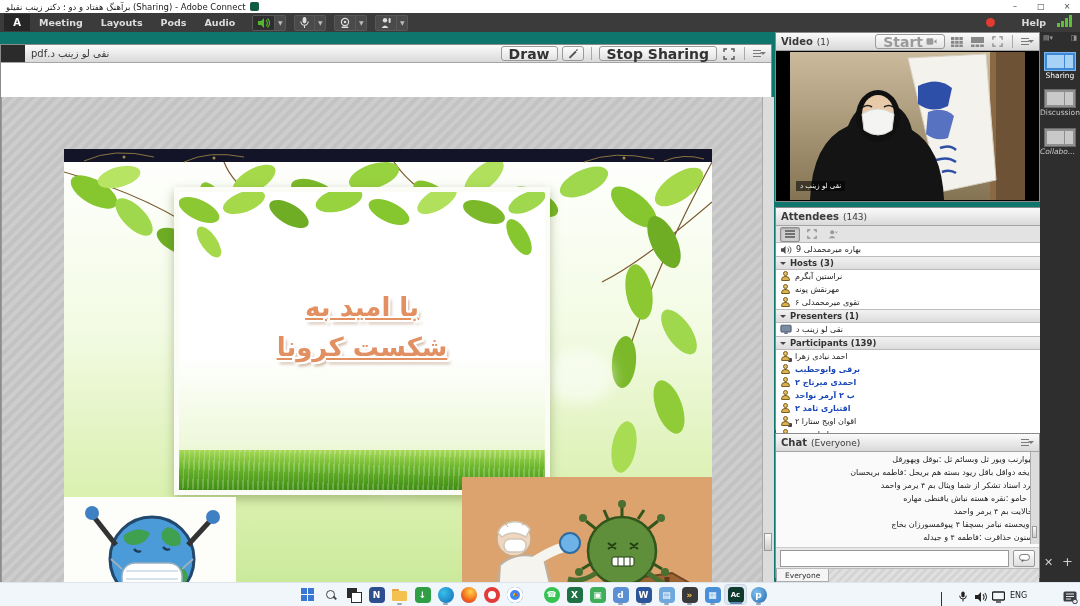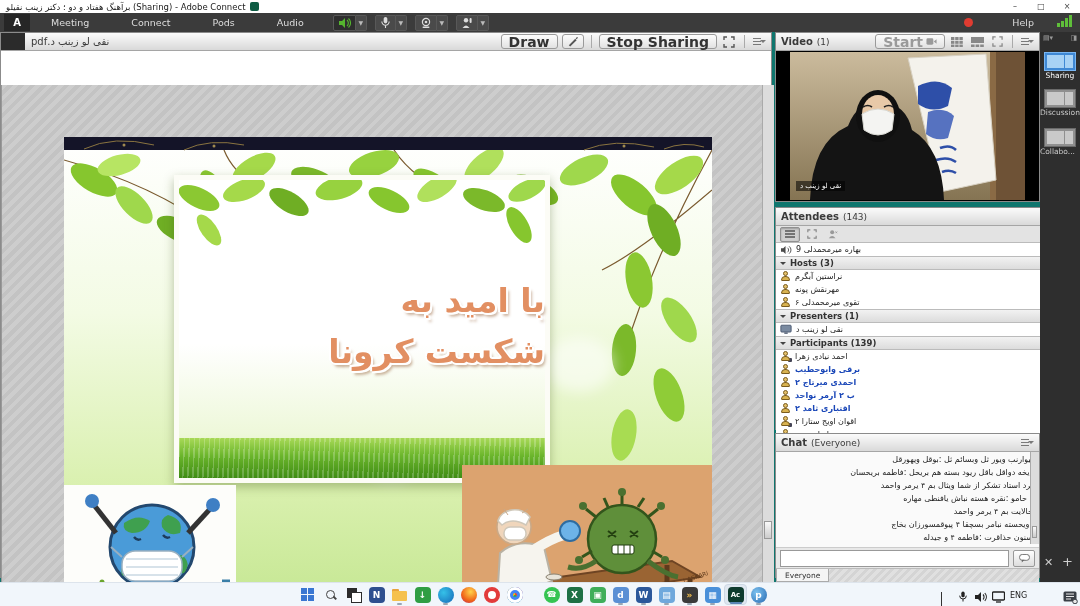--- a/index.html
+++ b/index.html
@@ -2,42 +2,42 @@
 <html><head>
 <meta charset="utf-8">
 <style>
   html,body{margin:0;padding:0;background:#555;font-family:"DejaVu Sans",sans-serif;}
   #S{position:relative;width:1080px;height:606px;overflow:hidden;background:#0f766e;font-family:"DejaVu Sans",sans-serif;}
   .a{position:absolute;}
   
   #titlebar{left:0;top:0;width:1080px;height:13px;background:#fff;display:flex;align-items:center;font-size:8.5px;color:#222;}
   .wctl{width:26px;height:13px;display:flex;align-items:center;justify-content:center;color:#444;font-size:8px;}
   #menubar{left:0;top:13px;width:1080px;height:19px;background:#3b3b3b;display:flex;align-items:center;color:#ddd;font-size:9.5px;}
-  .mitem{padding:0 21px;height:21px;display:flex;align-items:center;font-weight:normal;}
+  .mitem{padding:0 9px;height:21px;display:flex;align-items:center;font-weight:bold;}
   .devbtn{height:14px;background:#4a4a4a;border:1px solid #585858;border-radius:2px 0 0 2px;display:flex;align-items:center;padding:0 4px;margin-left:8px;}
   .devcaret{height:14px;width:10px;background:#4a4a4a;border:1px solid #585858;border-left:none;border-radius:0 2px 2px 0;display:flex;align-items:center;justify-content:center;color:#bbb;font-size:6px;}
   .devbtn.on{background:#2e2e2e;}
   
   .pod{border:1px solid #8b8b8b;background:#fff;box-sizing:border-box;}
   .podh{height:18px;background:linear-gradient(#fbfbfb,#d9d9d9);border-bottom:1px solid #a5a5a5;display:flex;align-items:center;padding:0 5px;font-size:10px;font-weight:bold;color:#3a3a3a;gap:4px;box-sizing:border-box;}
   .mi{width:14px;height:10px;position:relative;opacity:.75;}
   .mi::before{content:"";position:absolute;left:1px;top:1px;width:8px;height:1.5px;background:#555;box-shadow:0 3px 0 #555,0 6px 0 #555;}
   .mi::after{content:"";position:absolute;right:0;top:3px;border:3px solid transparent;border-top-color:#555;}
   .gbtn{border:1px solid #9a9a9a;background:linear-gradient(#fdfdfd,#e2e2e2);border-radius:3px;font-size:14px;font-weight:bold;color:#333;display:flex;align-items:center;justify-content:center;padding:0 7px;height:15px;box-sizing:border-box;}
   .sep{width:1px;height:13px;background:#aaa;margin:0 3px;}
   
   #shbody{left:0;top:52px;width:772px;height:504px;background:repeating-linear-gradient(135deg,#cdcdcd 0 4px,#c3c3c3 4px 8px);border-left:1px solid #999;box-sizing:border-box;}
   #shtools{left:0;top:556px;width:772px;height:22px;background:linear-gradient(#ececec,#d2d2d2);border-top:1px solid #9e9e9e;display:flex;align-items:center;font-size:10px;color:#444;box-sizing:border-box;padding:0 6px;gap:5px;}
   .tbt{width:16px;height:16px;display:flex;align-items:center;justify-content:center;color:#555;font-weight:bold;}
   .pressed{border:1px solid #909090;background:#cfcfcf;border-radius:2px;box-shadow:inset 0 1px 2px rgba(0,0,0,.25);}
   
   #slide{left:62px;top:52px;width:648px;height:504px;background:linear-gradient(180deg,#ffffff 0%,#f3fbe4 35%,#d9f0ae 70%,#bfe48a 100%);overflow:hidden;}
   #slidebar{left:0;top:0;width:648px;height:13px;background:#141428;}
   #card{left:110px;top:38px;width:376px;height:308px;background:linear-gradient(180deg,#ffffff 0%,#ffffff 55%,#eef8da 85%,#d8efae 100%);border:5px solid #fcfcf6;box-shadow:0 4px 10px rgba(60,80,20,.35);box-sizing:border-box;}
-  .slide-title{width:100%;text-align:right;font-size:33px;font-weight:bold;color:#e28f62;line-height:1.55;text-shadow:-2px 0 #fff,2px 0 #fff,0 -2px #fff,0 2px #fff,-2px -2px #fff,2px 2px #fff,3px 4px 3px rgba(140,85,40,.45);}
+  .slide-title{width:100%;text-align:center;font-size:26px;font-weight:bold;color:#e28f62;line-height:1.55;text-shadow:-2px 0 #fff,2px 0 #fff,0 -2px #fff,0 2px #fff,-2px -2px #fff,2px 2px #fff,3px 4px 3px rgba(140,85,40,.45);text-decoration:underline;}
   .grassbar{background:linear-gradient(180deg,#a8d957 0%,#6ab52b 45%,#3f8c14 100%);}
   .grassbar::before{content:"";position:absolute;inset:0;background:repeating-linear-gradient(93deg,rgba(255,255,255,.22) 0 1.5px,transparent 1.5px 5px);}
   .bokeh{border-radius:50%;background:rgba(255,255,255,.55);filter:blur(7px);}
   
   .secH{height:12px;background:linear-gradient(#f2f2f2,#dcdcdc);border-top:1px solid #bbb;border-bottom:1px solid #bbb;display:flex;align-items:center;font-size:8.5px;font-weight:bold;color:#333;padding:0 4px;gap:4px;}
   .tri{width:0;height:0;border:3.5px solid transparent;border-top-color:#444;margin-top:3px;}
   .arow{height:13px;display:flex;align-items:center;font-size:8px;color:#222;padding:0 4px;gap:4px;background:#fff;}
   .aname{direction:rtl;}
   .blue{color:#1a47b8;font-weight:bold;}
   .pico{position:relative;width:11px;height:11px;flex:0 0 11px;}
@@ -79,21 +79,21 @@
     <span style="width:9px;height:9px;background:#0e5c43;border-radius:2px;margin-left:5px;"></span>
     <span style="flex:1;"></span>
     <span class="wctl">–</span>
     <span class="wctl">□</span>
     <span class="wctl">×</span>
   </div>
 
   <div id="menubar" class="a">
     <span style="width:26px;height:17px;background:#262626;display:flex;align-items:center;justify-content:center;color:#fff;font-weight:bold;font-size:10px;margin-left:4px;">A</span>
     <span class="mitem">Meeting</span>
-    <span class="mitem">Connect</span>
+    <span class="mitem">Layouts</span>
     <span class="mitem">Pods</span>
     <span class="mitem">Audio</span>
 
     <span class="devbtn on">
       <svg width="13" height="12" viewBox="0 0 13 12">
           <polygon points="1,4 4,4 7,1 7,11 4,8 1,8" fill="#55b52e"></polygon>
           <path d="M9 3 a4 4 0 0 1 0 6 M10.5 1.5 a6 6 0 0 1 0 9" stroke="#55b52e" stroke-width="1.1" fill="none"></path>
         </svg>
     </span>
       <span class="devcaret">▼</span>
@@ -129,21 +129,21 @@
     <span style="width:9px;height:9px;border-radius:50%;background:#e03c31;margin-right:18px;"></span>
     <span class="mitem">Help</span>
     <span style="display:flex;align-items:flex-end;gap:1px;margin:0 8px 3px 2px;">
       <i style="width:3px;height:4px;background:#5fbf3a;"></i>
         <i style="width:3px;height:6px;background:#5fbf3a;"></i>
         <i style="width:3px;height:9px;background:#5fbf3a;"></i>
         <i style="width:3px;height:12px;background:#5fbf3a;"></i>
     </span>
   </div>
 
-  <div class="a pod" style="left:0;top:32px;width:772px;height:546px;">
+  <div class="a pod" style="left:0;top:44px;width:772px;height:546px;">
     <div class="podh">
       <span style="width:24px;height:17px;background:#2b2b2b;margin:-1px 2px -1px -5px;"></span>
       <span dir="rtl" style="font-weight:normal;">نقی لو زینب د.pdf</span>
       <span style="flex:1;"></span>
       <span class="gbtn">Draw</span>
       <span class="gbtn" style="width:22px;padding:0;">
         <svg width="11" height="11" viewBox="0 0 12 12">
             <path d="M2 10 L9 3 L10.5 4.5 L3.5 11.5 Z M9.5 2.5 L11 1 L12 2 L10.5 3.5Z" fill="#555"></path>
           </svg>
       </span>
@@ -625,21 +625,21 @@
           <i></i>
           <i></i>
         </div>
       <div class="tlabel" style="margin-left:-4px;width:40px;">Discussion</div>
     </div>
     <div class="a" style="left:4px;top:96px;">
       <div class="thumb">
           <i></i>
           <i></i>
         </div>
-      <div class="tlabel" style="margin-left:-4px;width:24px;">Collabo...</div>
+      <div class="tlabel" style="margin-left:-4px;width:24px;font-style:italic;">Collabo...</div>
     </div>
 
     <span class="a" style="left:4px;top:524px;color:#cfcfcf;font-size:11px;">✕</span>
     <span class="a" style="left:22px;top:522px;color:#cfcfcf;font-size:13px;">+</span>
   </div>
 
   <div id="taskbar" class="a">
 
     <span class="tb" style="left:296px;">
       <span style="position:relative;width:13px;height:13px;">

